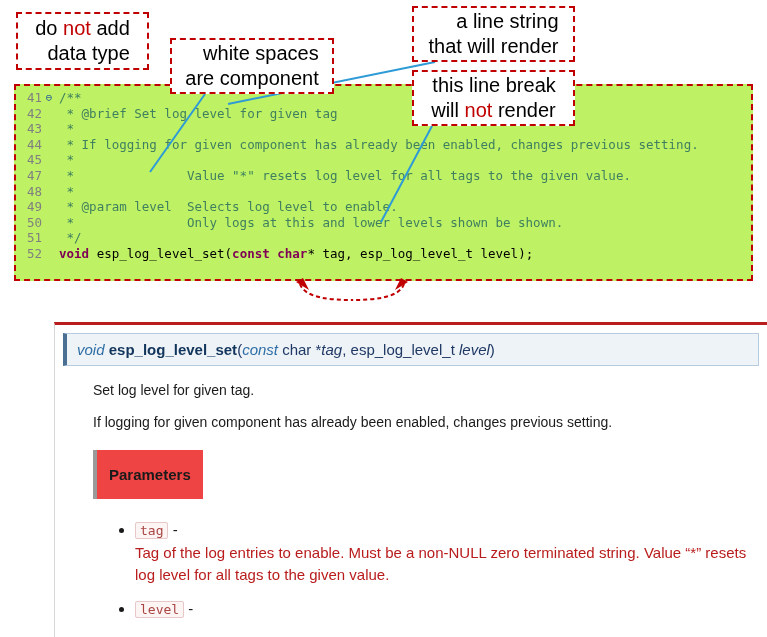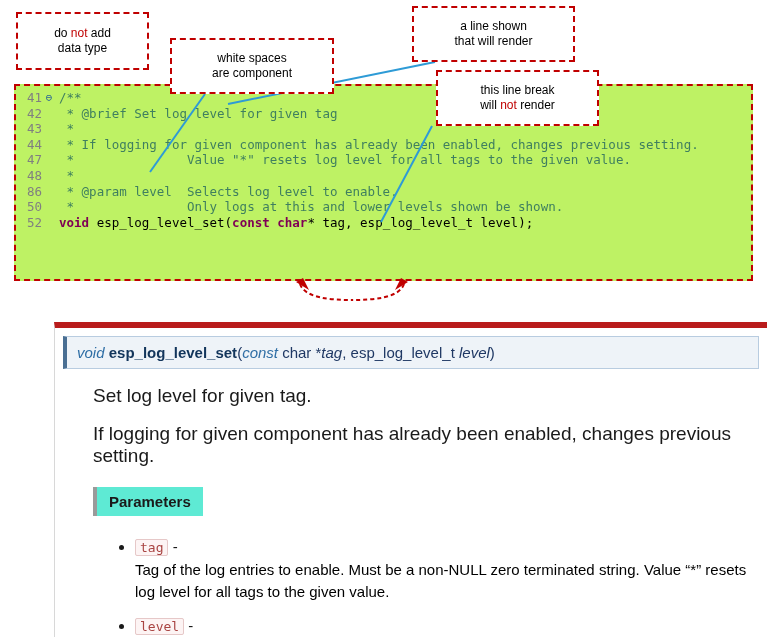--- a/index.html
+++ b/index.html
@@ -14,23 +14,23 @@
     position: relative;
     overflow: hidden;
   }
 
   
   .callout {
     position: absolute;
     border: 2px dashed #c00000;
     background: #ffffff;
     color: #000000;
-    font-size: 12px;
+    font-size: 20px;
     line-height: 1.25;
-    text-align: center;
+    text-align: right;
     padding: 6px 10px;
     box-sizing: border-box;
     z-index: 6;
   }
   .callout .hl {
     color: #c00000;
   }
 
   #callout-datatype {
     left: 16px;
@@ -53,21 +53,21 @@
   #callout-linebreak-render {
     left: 412px;
     top: 6px;
     width: 163px;
     height: 56px;
     display: flex;
     align-items: center;
     justify-content: center;
   }
   #callout-linebreak-norender {
-    left: 436px;
+    left: 412px;
     top: 70px;
     width: 163px;
     height: 56px;
     display: flex;
     align-items: center;
     justify-content: center;
   }
 
   
   #connectors {
@@ -138,21 +138,21 @@
 
   
   #doc-panel {
     position: absolute;
     left: 54px;
     top: 322px;
     width: 713px;
     height: 315px;
     background: #ffffff;
     border-left: 1px solid #d8d8d8;
-    border-top: 6px solid #b91c1c;
+    border-top: 3px solid #b91c1c;
     box-sizing: border-box;
     z-index: 2;
     font-family: "Liberation Sans", sans-serif;
   }
   #doc-signature {
     margin: 8px 8px 0 8px;
     background: #eef3f8;
     border: 1px solid #b8cce0;
     border-left: 4px solid #4a6f93;
     padding: 7px 10px;
@@ -168,29 +168,29 @@
     font-style: italic;
   }
   #doc-signature .ty {
     color: #1f3864;
   }
   #doc-signature .pm {
     font-style: italic;
   }
   .doc-p {
     margin: 16px 0 0 38px;
-    font-size: 19px;
+    font-size: 14px;
     color: #1a1a1a;
   }
   #params-header {
     margin: 20px 0 0 38px;
     display: inline-block;
-    background: #5eead4;
+    background: #ef4444;
     border-left: 4px solid #9a9a9a;
-    padding: 6px 12px;
+    padding: 16px 12px;
     font-size: 15px;
     font-weight: bold;
     color: #1a1a1a;
   }
   .param-list {
     margin: 22px 0 0 0;
     padding: 0 0 0 80px;
     list-style: disc;
   }
   .param-list li {
@@ -206,21 +206,21 @@
     font-size: 13px;
     color: #a94442;
     background: #fdf4f4;
     border: 1px solid #e6c8c8;
     padding: 0 4px;
     border-radius: 2px;
   }
   .param-desc {
     margin: 4px 0 0 0;
     font-size: 15px;
-    color: #000000;
+    color: #b91c1c;
     max-width: 620px;
     line-height: 1.45;
   }
 </style>
 </head>
 <body>
 
 <svg id="connectors" viewBox="0 0 767 637">
 
   <line x1="205" y1="94" x2="150" y2="172" stroke="#2e9bd6" stroke-width="2"></line>
@@ -244,21 +244,21 @@
 
 <div class="callout" id="callout-whitespace">
   <div>
     <span>white spaces</span><br>
     <span>are  component</span>
   </div>
 </div>
 
 <div class="callout" id="callout-linebreak-render">
   <div>
-    <span>a line shown</span><br>
+    <span>a line string</span><br>
     <span>that will render</span>
   </div>
 </div>
 
 <div class="callout" id="callout-linebreak-norender">
   <div>
     <span>this line break</span><br>
     <span>will </span><span class="hl">not</span><span> render</span>
   </div>
 </div>
@@ -280,38 +280,48 @@
         <td class="ln">43</td>
         <td class="fold"></td>
         <td class="src cmt"> *</td>
       </tr>
       <tr>
         <td class="ln">44</td>
         <td class="fold"></td>
         <td class="src cmt"> * If logging for given component has already been enabled, changes previous setting.</td>
       </tr>
       <tr>
+        <td class="ln">45</td>
+        <td class="fold"></td>
+        <td class="src cmt"> *</td>
+      </tr>
+      <tr>
         <td class="ln">47</td>
         <td class="fold"></td>
         <td class="src cmt"> *               Value "*" resets log level for all tags to the given value.</td>
       </tr>
       <tr>
         <td class="ln">48</td>
         <td class="fold"></td>
         <td class="src cmt"> *</td>
       </tr>
       <tr>
-        <td class="ln">86</td>
+        <td class="ln">49</td>
         <td class="fold"></td>
         <td class="src cmt"> * @param level  Selects log level to enable.</td>
       </tr>
       <tr>
         <td class="ln">50</td>
         <td class="fold"></td>
         <td class="src cmt"> *               Only logs at this and lower levels shown be shown.</td>
+      </tr>
+      <tr>
+        <td class="ln">51</td>
+        <td class="fold"></td>
+        <td class="src cmt"> */</td>
       </tr>
       <tr>
         <td class="ln">52</td>
         <td class="fold"></td>
         <td class="src"><span class="kw">void</span><span class="plain"> </span><span class="plain">esp_log_level_set</span><span class="plain">(</span><span class="kw">const</span><span class="plain"> </span><span class="kw">char</span><span class="plain">*</span><span class="plain"> </span><span class="plain">tag</span><span class="plain">, </span><span class="plain">esp_log_level_t</span><span class="plain"> </span><span class="plain">level</span><span class="plain">);</span></td>
       </tr>
     </tbody>
   </table>
 </div>
 

